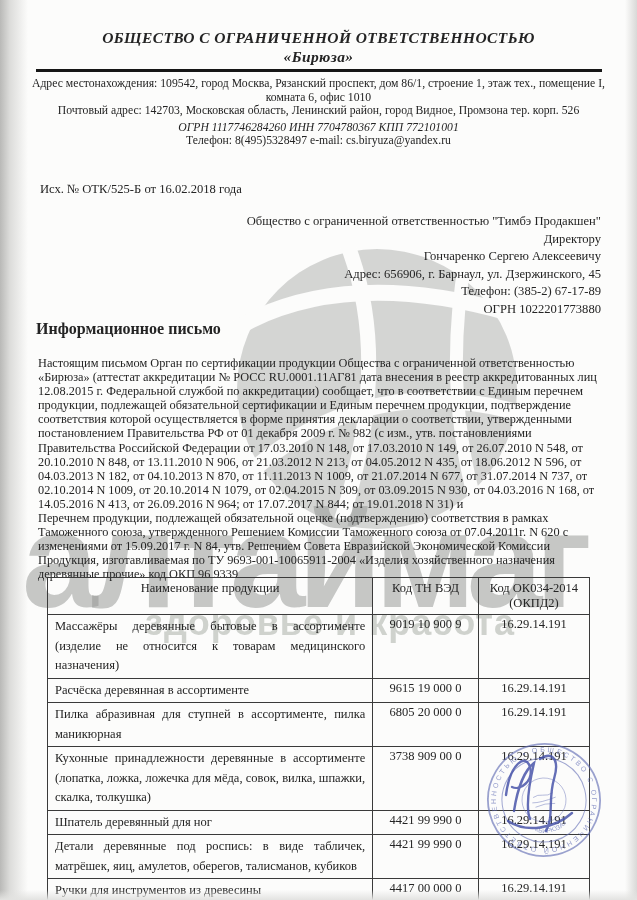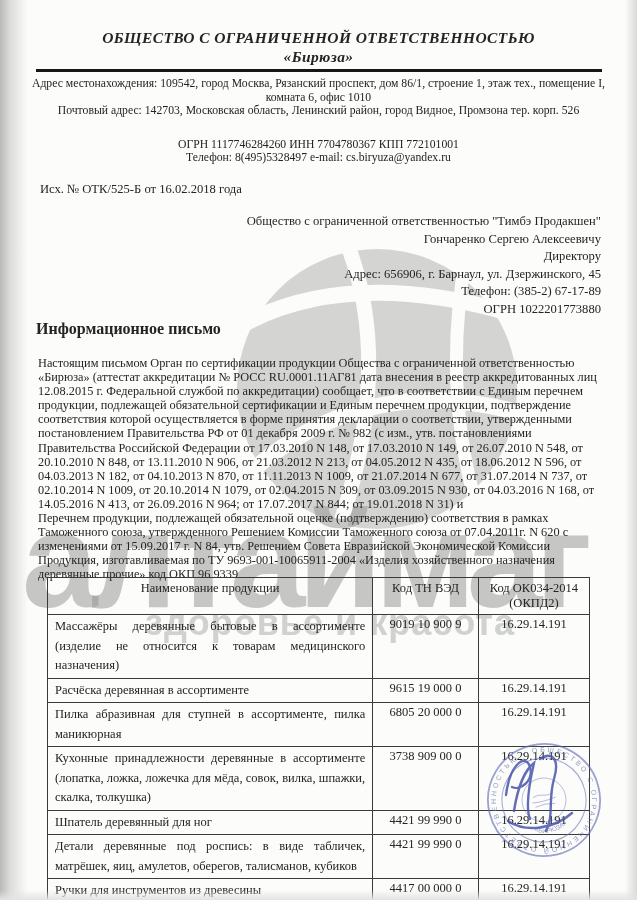--- a/index.html
+++ b/index.html
@@ -28,21 +28,21 @@
     font-family:"Liberation Sans","DejaVu Sans",sans-serif;
     font-weight:bold;font-size:36px;line-height:1.1;letter-spacing:1px;
     text-align:center;color:rgba(170,175,167,.55);white-space:nowrap;
   }
   
   .content{position:relative;z-index:1;}
   .lh{position:absolute;left:0;top:28px;width:637px;text-align:center;}
   .lh-name{font-weight:bold;font-style:italic;font-size:15.5px;letter-spacing:.4px;line-height:19px;}
   .lh-rule{width:566px;margin:3px auto 5px auto;border:0;border-top:3px solid #161616;}
   .lh-addr{width:576px;margin:0 auto;font-size:11.7px;line-height:13.5px;}
-  .lh-reg{margin-top:20px;font-size:11.7px;line-height:13.5px;}
+  .lh-reg{margin-top:3px;font-size:11.7px;line-height:13.5px;font-style:italic;}
   
   .ref{position:absolute;left:40px;top:182px;font-size:12.6px;}
   .recipient{position:absolute;right:36px;top:213px;text-align:right;font-size:12.6px;line-height:17.5px;}
   
   .title{position:absolute;left:36px;top:320px;width:565px;text-align:left;font-weight:bold;font-size:16px;}
   .bodytext{position:absolute;left:38px;top:356px;width:572px;font-size:12.3px;line-height:14.1px;}
   .bodytext p{margin:0;}
   
   .doc-table{position:absolute;left:47px;top:577px;width:543px;border-collapse:collapse;
     font-size:12.5px;line-height:15px;}
@@ -81,22 +81,22 @@
       <div class="lh-addr">Адрес местонахождения: 109542, город Москва, Рязанский проспект, дом 86/1, строение 1, этаж тех., помещение I, комната 6, офис 1010</div>
       <div class="lh-addr">Почтовый адрес: 142703, Московская область, Ленинский район, город Видное, Промзона тер. корп. 526</div>
       <div class="lh-addr lh-reg">ОГРН 1117746284260 ИНН 7704780367 КПП 772101001</div>
       <div class="lh-addr">Телефон: 8(495)5328497 e-mail: cs.biryuza@yandex.ru</div>
     </div>
 
     <div class="ref">Исх. № ОТК/525-Б от 16.02.2018 года</div>
 
     <div class="recipient">
       <div>Общество с ограниченной ответственностью "Тимбэ Продакшен"</div>
+      <div>Директору</div>
       <div>Гончаренко Сергею Алексеевичу</div>
-      <div>Директору</div>
       <div>Адрес: 656906, г. Барнаул, ул. Дзержинского, 45</div>
       <div>Телефон: (385-2) 67-17-89</div>
       <div>ОГРН 1022201773880</div>
     </div>
 
     <div class="title">Информационное письмо</div>
 
     <div class="bodytext">
       <p>Настоящим письмом Орган по сертификации продукции Общества с ограниченной ответственностью «Бирюза» (аттестат аккредитации № РОСС RU.0001.11АГ81 дата внесения в реестр аккредитованных лиц 12.08.2015 г. Федеральной службой по аккредитации) сообщает, что в соответствии с Единым перечнем продукции, подлежащей обязательной сертификации и Единым перечнем продукции, подтверждение соответствия которой осуществляется в форме принятия декларации о соответствии, утвержденными постановлением Правительства РФ от 01 декабря 2009 г. № 982 (с изм., утв. постановлениями Правительства Российской Федерации от 17.03.2010 N 148, от 17.03.2010 N 149, от 26.07.2010 N 548, от 20.10.2010 N 848, от 13.11.2010 N 906, от 21.03.2012 N 213, от 04.05.2012 N 435, от 18.06.2012 N 596, от 04.03.2013 N 182, от 04.10.2013 N 870, от 11.11.2013 N 1009, от 21.07.2014 N 677, от 31.07.2014 N 737, от 02.10.2014 N 1009, от 20.10.2014 N 1079, от 02.04.2015 N 309, от 03.09.2015 N 930, от 04.03.2016 N 168, от 14.05.2016 N 413, от 26.09.2016 N 964; от 17.07.2017 N 844; от 19.01.2018 N 31) и</p>
       <p>Перечнем продукции, подлежащей обязательной оценке (подтверждению) соответствия в рамках Таможенного союза, утвержденного Решением Комиссии Таможенного союза от 07.04.2011г. N 620 с изменениями от 15.09.2017 г. N 84, утв. Решением Совета Евразийской Экономической Комиссии</p>

